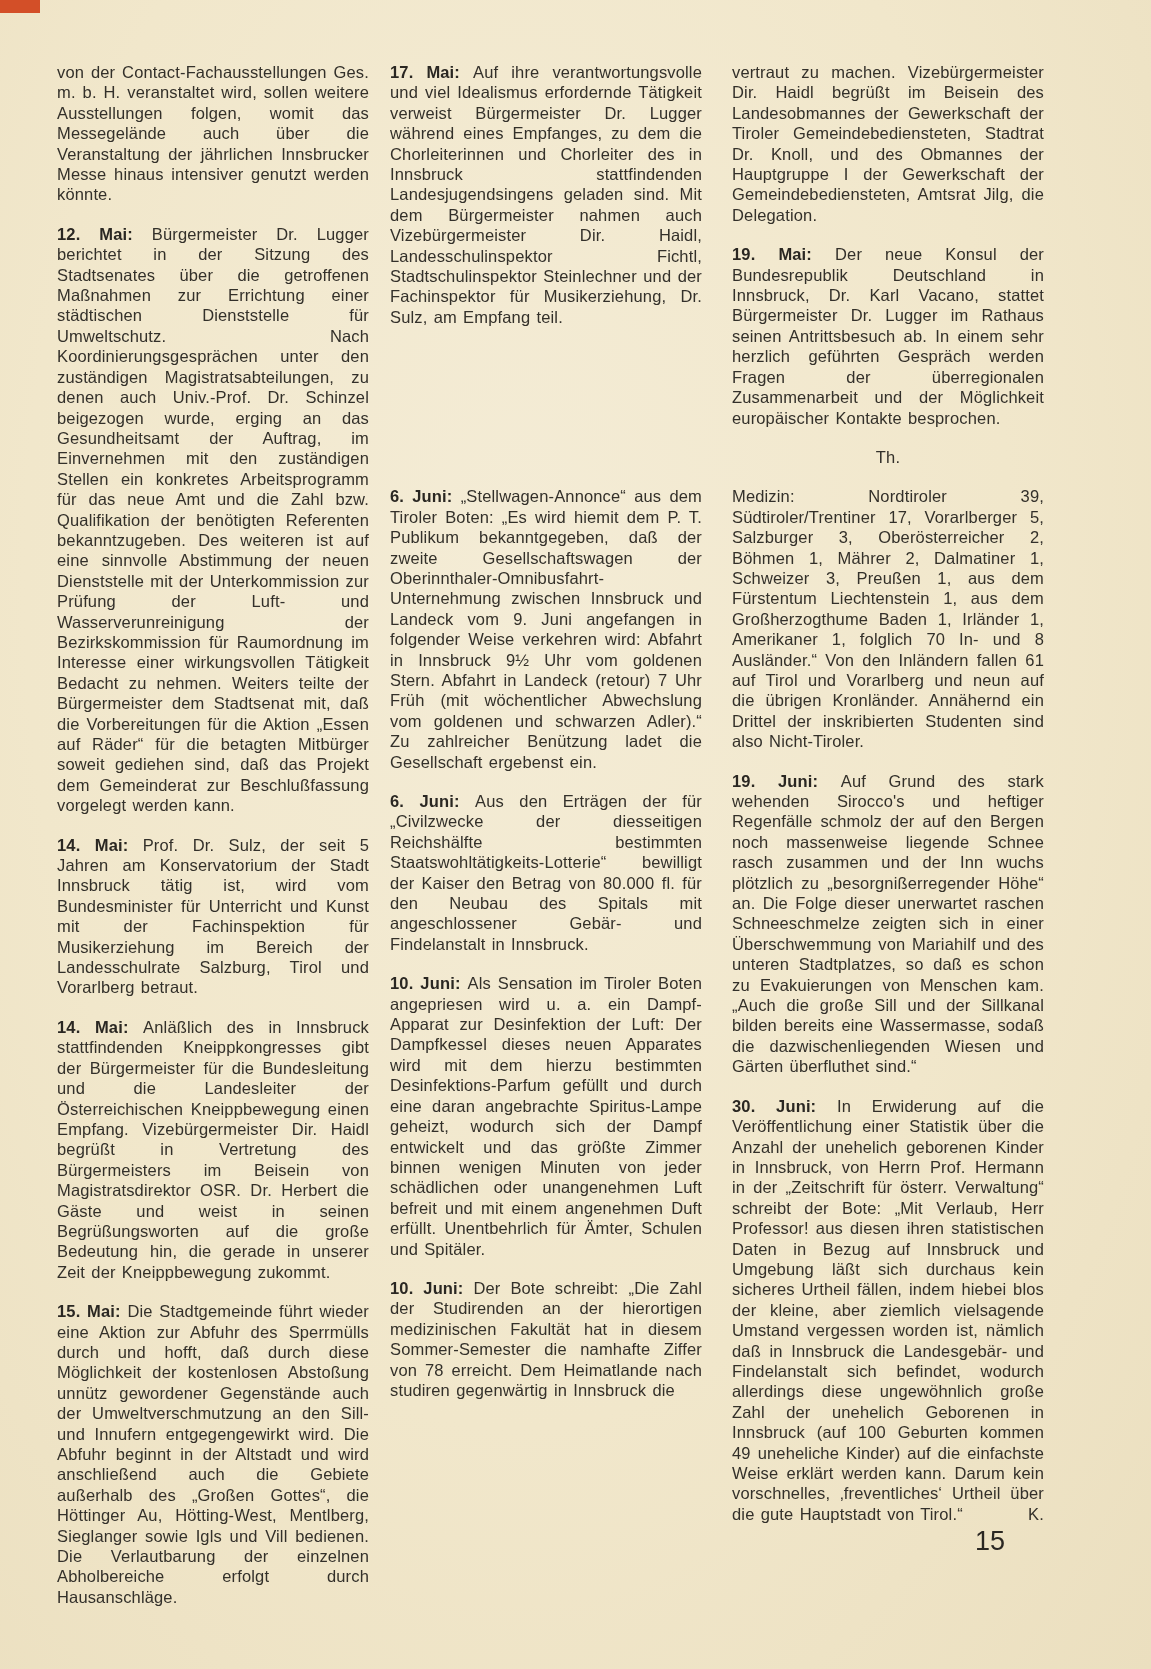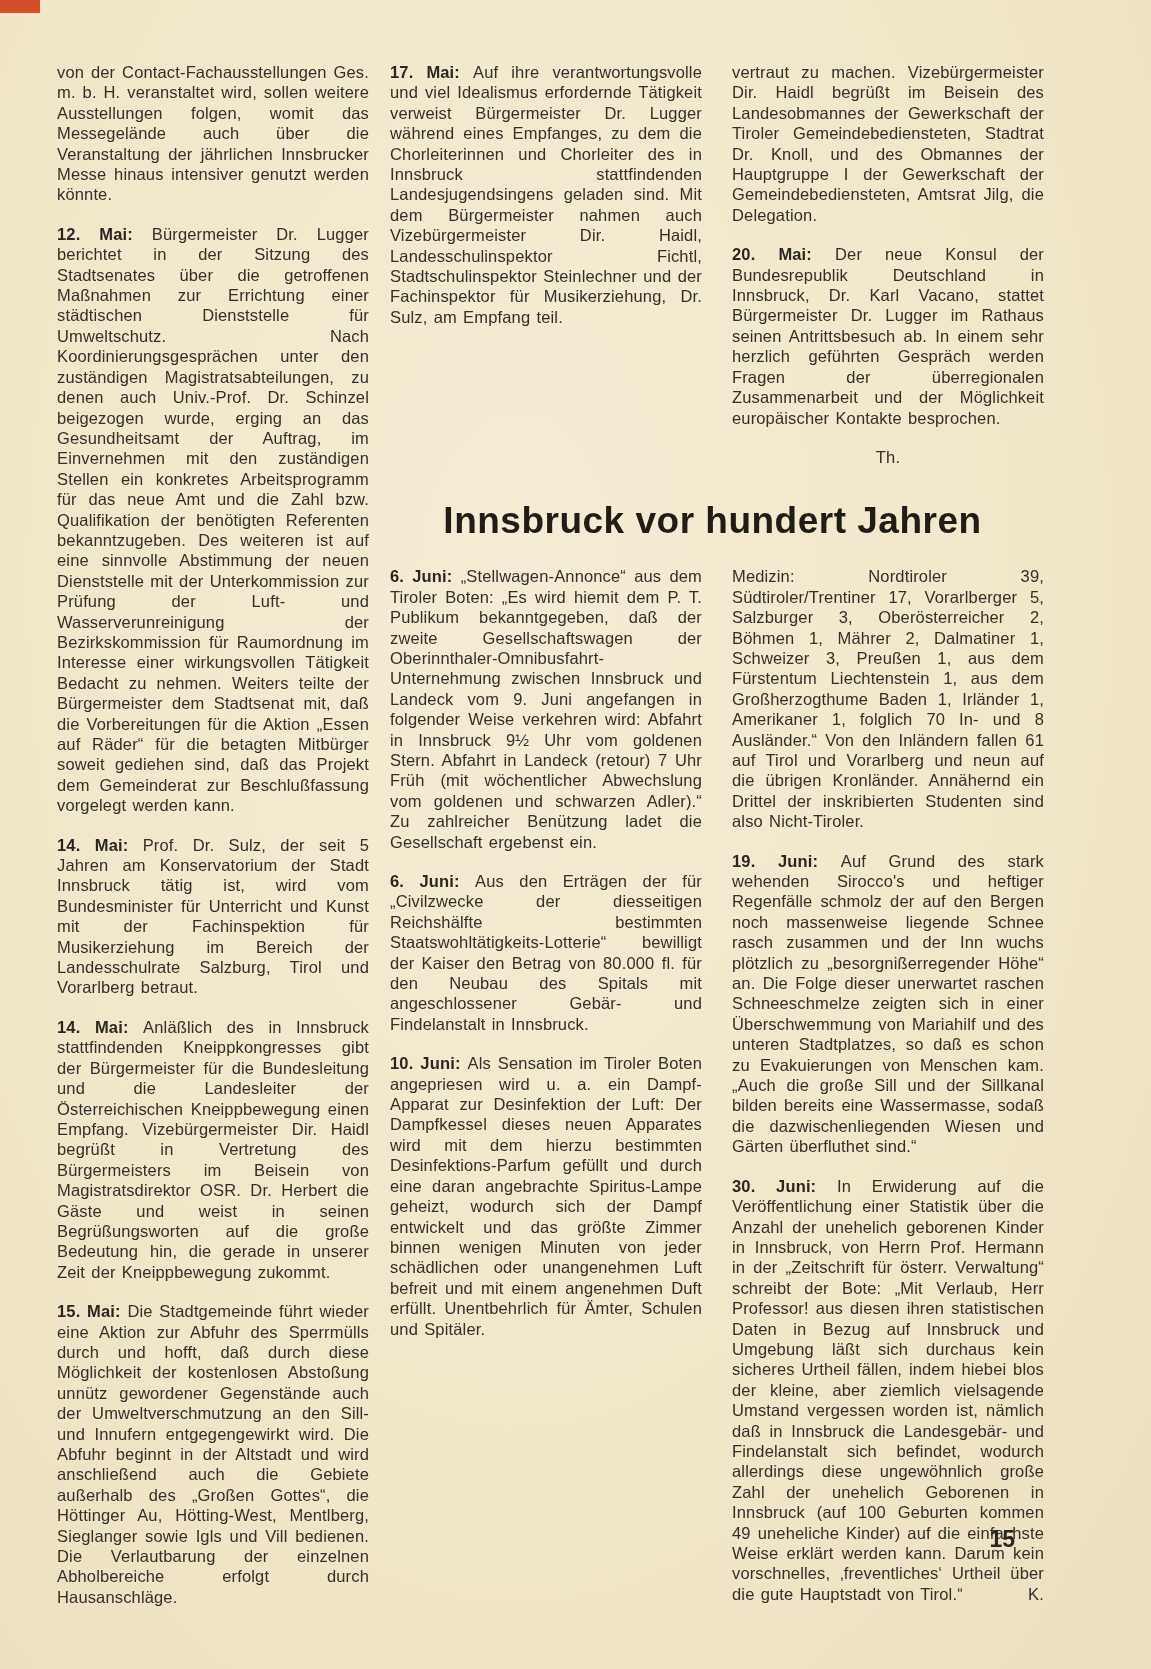--- a/index.html
+++ b/index.html
@@ -45,23 +45,23 @@
     text-align:center;
     font-weight:bold;
     font-size:37px;
     letter-spacing:0.5px;
     color:#201d18;
     margin:14px 0 24px 0;
   }
   .page-number{
     position:absolute;
     top:1526px;
-    right:136px;
-    font-size:23px;
-    font-weight:bold;
+    right:146px;
+    font-size:27px;
+    font-weight:normal;
     color:#2a2722;
   }
 </style>
 </head>
 <body>
 
 <div class="page">
   <div class="corner-mark"></div>
 
   <div class="cols">
@@ -74,32 +74,32 @@
         <p class="para"><b>15. Mai: </b>Die Stadtgemeinde führt wieder eine Aktion zur Abfuhr des Sperrmülls durch und hofft, daß durch diese Möglichkeit der kostenlosen Abstoßung unnütz gewordener Gegenstände auch der Umweltverschmutzung an den Sill- und Innufern entgegengewirkt wird. Die Abfuhr beginnt in der Altstadt und wird anschließend auch die Gebiete außerhalb des „Großen Gottes“, die Höttinger Au, Hötting-West, Mentlberg, Sieglanger sowie Igls und Vill bedienen. Die Verlautbarung der einzelnen Abholbereiche erfolgt durch Hausanschläge.</p>
       </div>
 
     <div class="right-wrap">
       <div class="row">
         <div class="col">
             <p class="para"><b>17. Mai: </b>Auf ihre verantwortungsvolle und viel Idealismus erfordernde Tätigkeit verweist Bürgermeister Dr. Lugger während eines Empfanges, zu dem die Chorleiterinnen und Chorleiter des in Innsbruck stattfindenden Landesjugendsingens geladen sind. Mit dem Bürgermeister nahmen auch Vizebürgermeister Dir. Haidl, Landesschulinspektor Fichtl, Stadtschulinspektor Steinlechner und der Fachinspektor für Musikerziehung, Dr. Sulz, am Empfang teil.</p>
           </div>
         <div class="col">
             <p class="para">vertraut zu machen. Vizebürgermeister Dir. Haidl begrüßt im Beisein des Landesobmannes der Gewerkschaft der Tiroler Gemeindebediensteten, Stadtrat Dr. Knoll, und des Obmannes der Hauptgruppe I der Gewerkschaft der Gemeindebediensteten, Amtsrat Jilg, die Delegation.</p>
-            <p class="para"><b>20. Mai: </b>Der neue Konsul der Bundesrepublik Deutschland in Innsbruck, Dr. Karl Vacano, stattet Bürgermeister Dr. Lugger im Rathaus seinen Antrittsbesuch ab. In einem sehr herzlich geführten Gespräch werden Fragen der überregionalen Zusammenarbeit und der Möglichkeit europäischer Kontakte besprochen.</p>
+            <p class="para"><b>19. Mai: </b>Der neue Konsul der Bundesrepublik Deutschland in Innsbruck, Dr. Karl Vacano, stattet Bürgermeister Dr. Lugger im Rathaus seinen Antrittsbesuch ab. In einem sehr herzlich geführten Gespräch werden Fragen der überregionalen Zusammenarbeit und der Möglichkeit europäischer Kontakte besprochen.</p>
             <p class="para align-right">Th.</p>
           </div>
       </div>
 
-      <h1 class="headline">Innsbruck vor hundert Jahren</h1>
 
       <div class="row">
         <div class="col">
             <p class="para"><b>6. Juni: </b>„Stellwagen-Annonce“ aus dem Tiroler Boten: „Es wird hiemit dem P. T. Publikum bekanntgegeben, daß der zweite Gesellschaftswagen der Oberinnthaler-Omnibusfahrt-Unternehmung zwischen Innsbruck und Landeck vom 9. Juni angefangen in folgender Weise verkehren wird: Abfahrt in Innsbruck 9½ Uhr vom goldenen Stern. Abfahrt in Landeck (retour) 7 Uhr Früh (mit wöchentlicher Abwechslung vom goldenen und schwarzen Adler).“ Zu zahlreicher Benützung ladet die Gesellschaft ergebenst ein.</p>
             <p class="para"><b>6. Juni: </b>Aus den Erträgen der für „Civilzwecke der diesseitigen Reichshälfte bestimmten Staatswohltätigkeits-Lotterie“ bewilligt der Kaiser den Betrag von 80.000 fl. für den Neubau des Spitals mit angeschlossener Gebär- und Findelanstalt in Innsbruck.</p>
             <p class="para"><b>10. Juni: </b>Als Sensation im Tiroler Boten angepriesen wird u. a. ein Dampf-Apparat zur Desinfektion der Luft: Der Dampfkessel dieses neuen Apparates wird mit dem hierzu bestimmten Desinfektions-Parfum gefüllt und durch eine daran angebrachte Spiritus-Lampe geheizt, wodurch sich der Dampf entwickelt und das größte Zimmer binnen wenigen Minuten von jeder schädlichen oder unangenehmen Luft befreit und mit einem angenehmen Duft erfüllt. Unentbehrlich für Ämter, Schulen und Spitäler.</p>
+            <p class="para"><b>10. Juni: </b>Der Bote schreibt: „Die Zahl der Studirenden an der hierortigen medizinischen Fakultät hat in diesem Sommer-Semester die namhafte Ziffer von 78 erreicht. Dem Heimatlande nach studiren gegenwärtig in Innsbruck die</p>
           </div>
         <div class="col">
             <p class="para">Medizin: Nordtiroler 39, Südtiroler/Trentiner 17, Vorarlberger 5, Salzburger 3, Oberösterreicher 2, Böhmen 1, Mährer 2, Dalmatiner 1, Schweizer 3, Preußen 1, aus dem Fürstentum Liechtenstein 1, aus dem Großherzogthume Baden 1, Irländer 1, Amerikaner 1, folglich 70 In- und 8 Ausländer.“ Von den Inländern fallen 61 auf Tirol und Vorarlberg und neun auf die übrigen Kronländer. Annähernd ein Drittel der inskribierten Studenten sind also Nicht-Tiroler.</p>
             <p class="para"><b>19. Juni: </b>Auf Grund des stark wehenden Sirocco's und heftiger Regenfälle schmolz der auf den Bergen noch massenweise liegende Schnee rasch zusammen und der Inn wuchs plötzlich zu „besorgnißerregender Höhe“ an. Die Folge dieser unerwartet raschen Schneeschmelze zeigten sich in einer Überschwemmung von Mariahilf und des unteren Stadtplatzes, so daß es schon zu Evakuierungen von Menschen kam. „Auch die große Sill und der Sillkanal bilden bereits eine Wassermasse, sodaß die dazwischenliegenden Wiesen und Gärten überfluthet sind.“</p>
             <p class="para"><b>30. Juni: </b>In Erwiderung auf die Veröffentlichung einer Statistik über die Anzahl der unehelich geborenen Kinder in Innsbruck, von Herrn Prof. Hermann in der „Zeitschrift für österr. Verwaltung“ schreibt der Bote: „Mit Verlaub, Herr Professor! aus diesen ihren statistischen Daten in Bezug auf Innsbruck und Umgebung läßt sich durchaus kein sicheres Urtheil fällen, indem hiebei blos der kleine, aber ziemlich vielsagende Umstand vergessen worden ist, nämlich daß in Innsbruck die Landesgebär- und Findelanstalt sich befindet, wodurch allerdings diese ungewöhnlich große Zahl der unehelich Geborenen in Innsbruck (auf 100 Geburten kommen 49 uneheliche Kinder) auf die einfachste Weise erklärt werden kann. Darum kein vorschnelles, ‚freventliches‘ Urtheil über die gute Hauptstadt von Tirol.“<span class="sig">K.</span></p>
           </div>
       </div>
     </div>
 
   </div>

